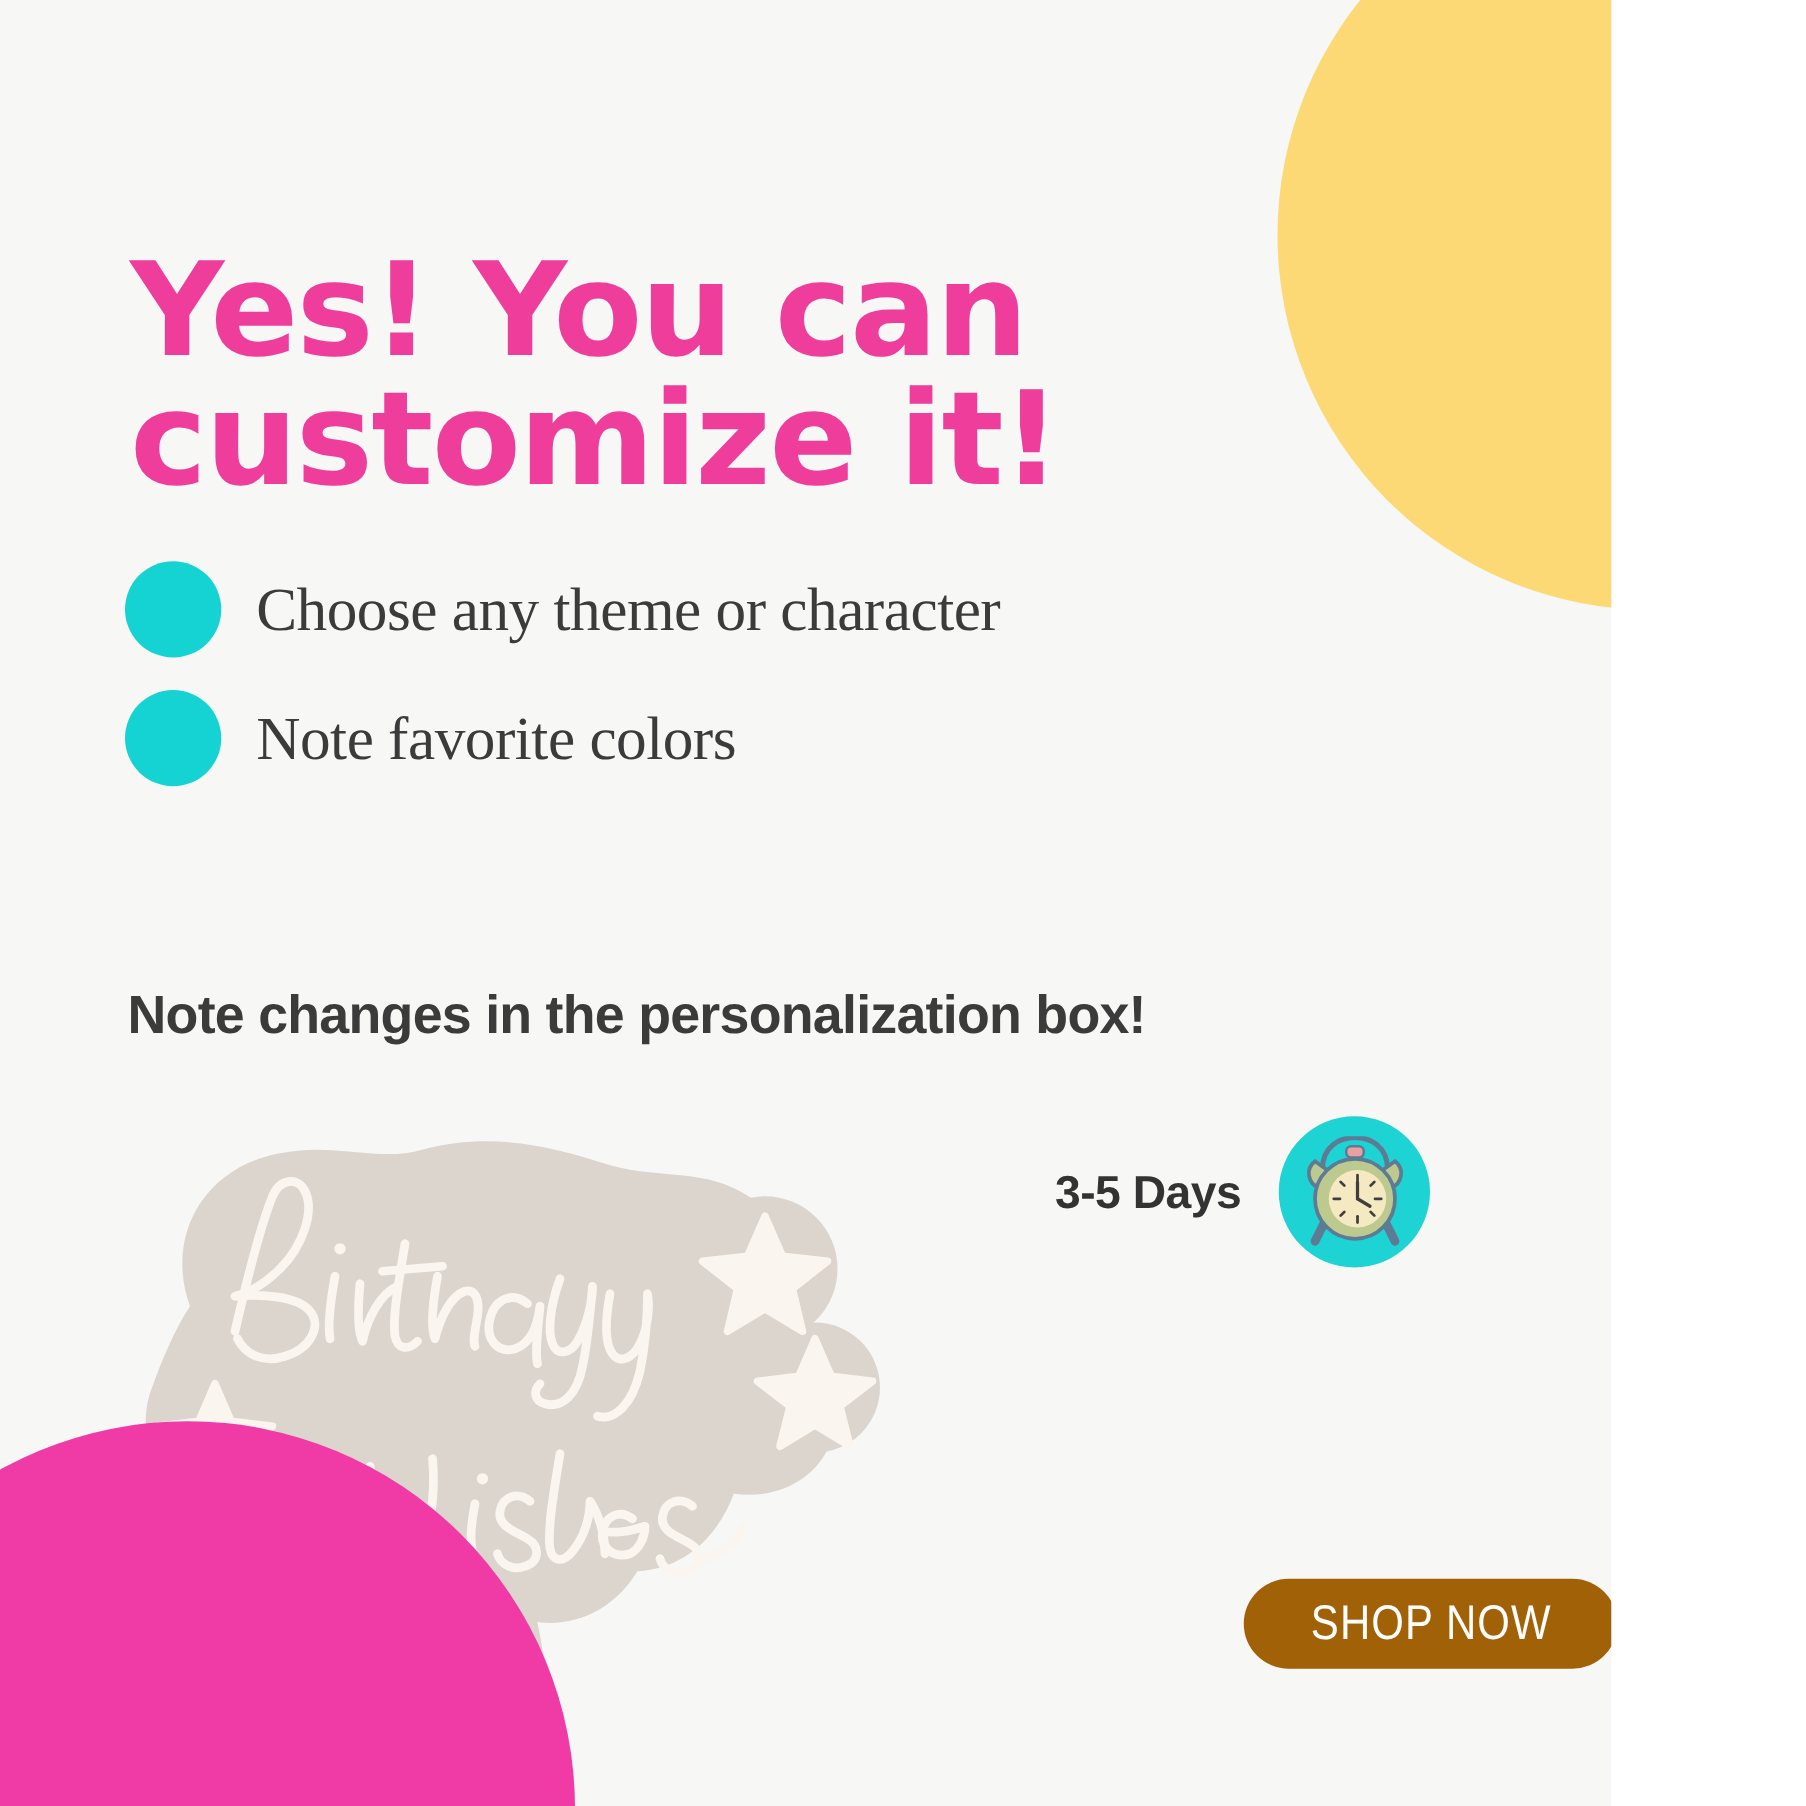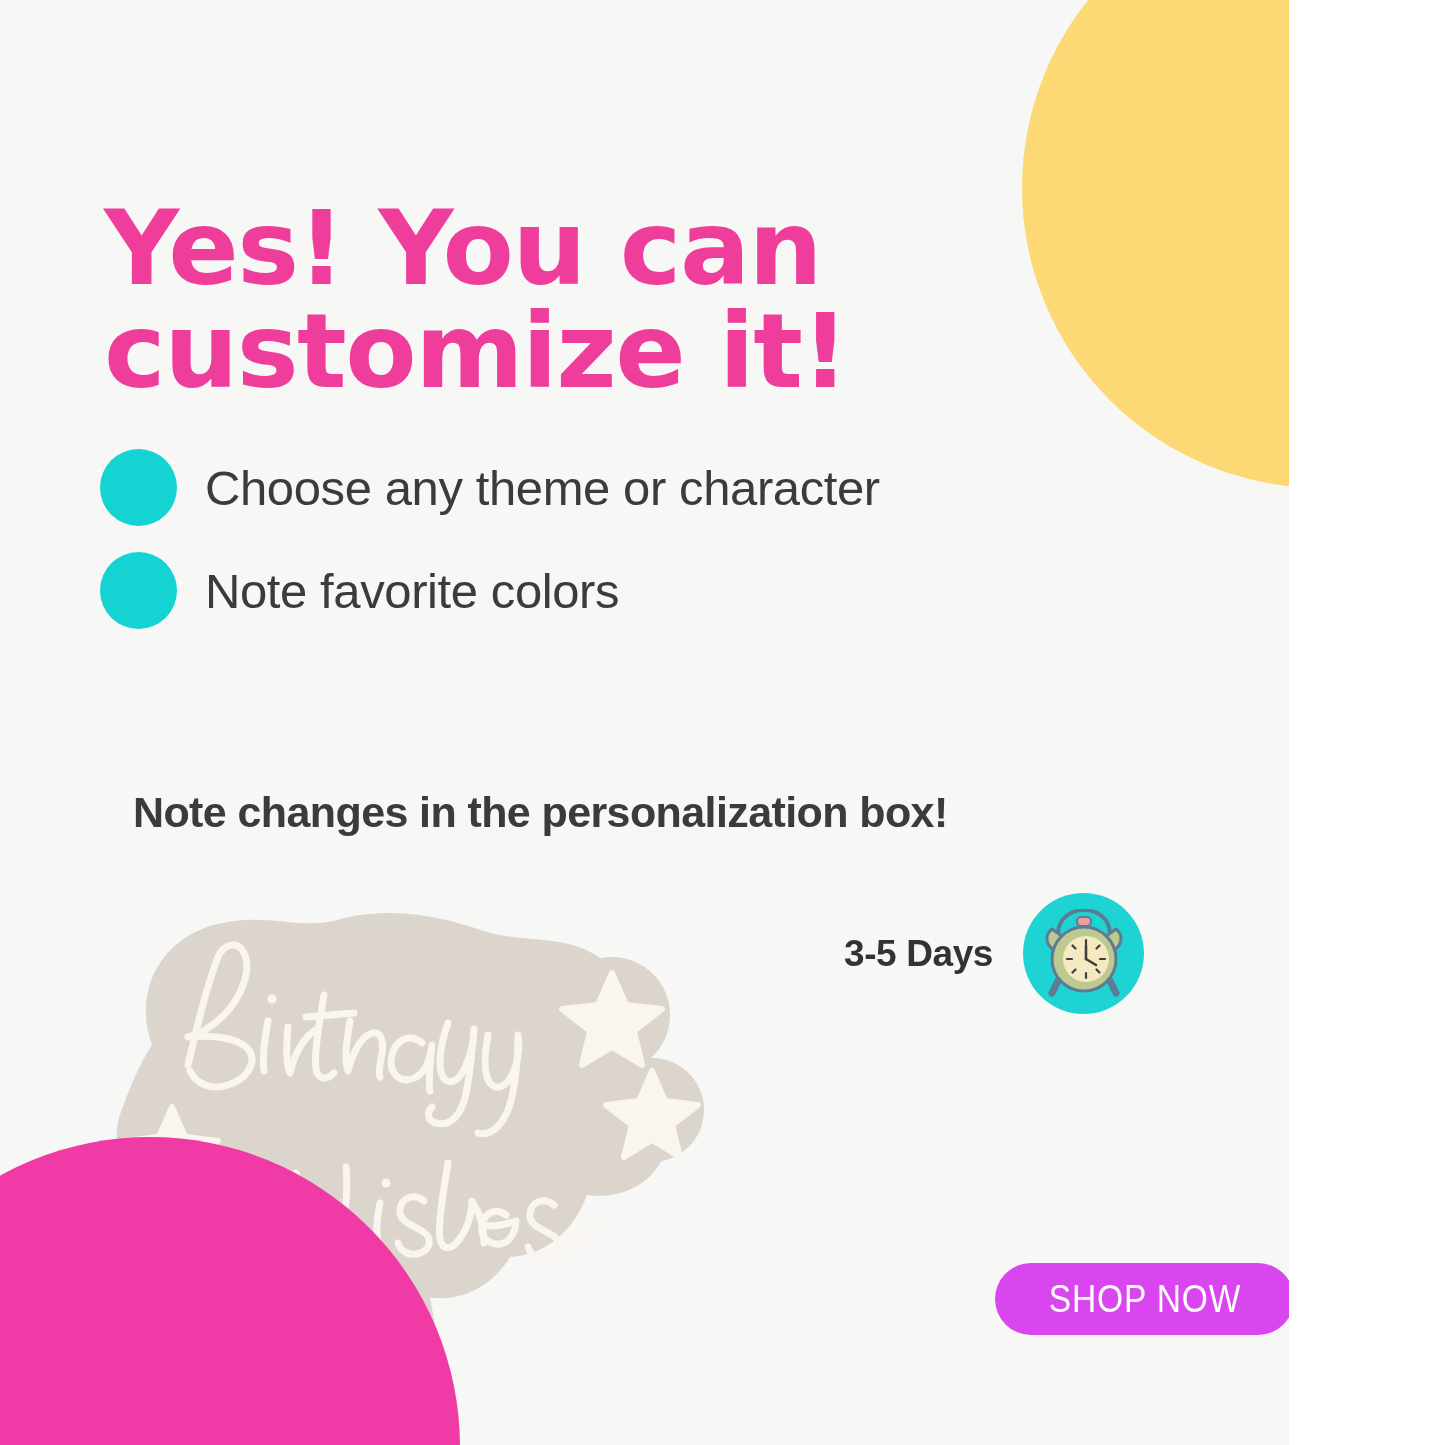--- a/index.html
+++ b/index.html
@@ -69,38 +69,37 @@
     width: 77px;
     height: 77px;
     border-radius: 50%;
     background: #15d3d3;
     flex: 0 0 auto;
   }
   .bullet-text {
     margin-left: 28px;
     font-size: 49px;
     color: #3b3b3b;
-    font-family: Liberation Sans, sans-serif;
+    font-family: Liberation Serif, serif;
     font-weight: 400;
     letter-spacing: -0.4px;
     white-space: nowrap;
   }
 
   
   .note {
     position: absolute;
     left: 102px;
     top: 788px;
     font-size: 43px;
     font-weight: 700;
     color: #3b3b3b;
     letter-spacing: -0.6px;
     white-space: nowrap;
     z-index: 3;
-    margin-left: 31px;
   }
 
   
   .topper {
     position: absolute;
     left: 92px;
     top: 895px;
     width: 620px;
     height: 480px;
     z-index: 2;
@@ -153,21 +152,21 @@
   .badge-icon svg { display: block; }
 
   
   .shop-btn {
     position: absolute;
     left: 995px;
     top: 1263px;
     width: 299px;
     height: 72px;
     border-radius: 36px;
-    background: #d946ef;
+    background: #a16207;
     display: flex;
     align-items: center;
     justify-content: center;
     z-index: 5;
     border: none;
     cursor: pointer;
     padding: 0;
   }
   .shop-btn-label {
     color: #fdfdfd;

